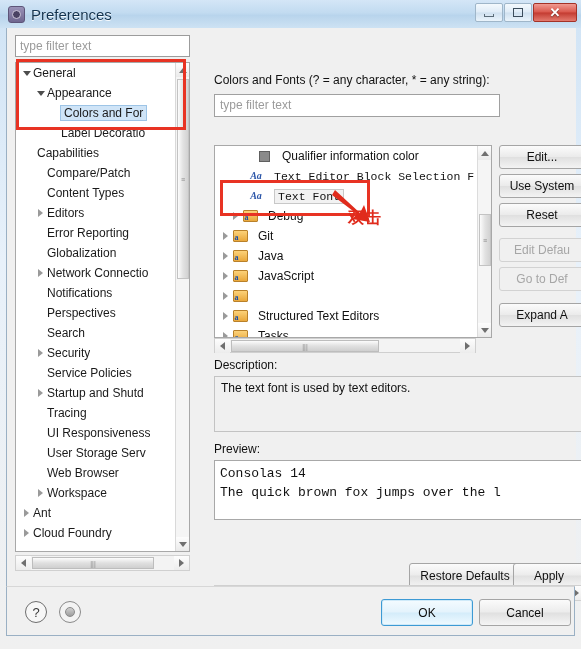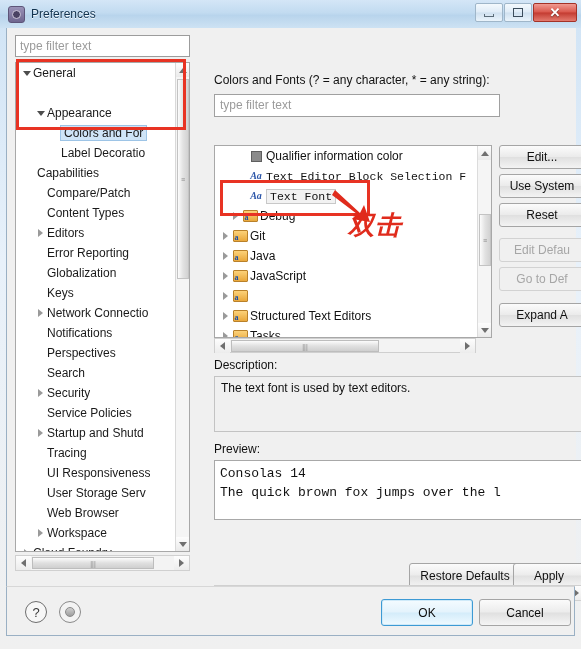--- a/index.html
+++ b/index.html
@@ -30,21 +30,21 @@
     background: linear-gradient(to bottom, #9a92b8, #6f668f);
     border-radius: 3px;
     display: flex; align-items: center; justify-content: center;
     border: 1px solid #5d5579;
   }
   .title-icon i {
     display:block; width: 9px; height: 9px; border-radius: 50%;
     background: #4a4263; border: 1.5px solid #cfc9dd;
   }
   .title-text {
-    font-size: 12px; color: #13334f;
+    font-size: 15px; color: #13334f;
     text-shadow: 0 1px 0 rgba(255,255,255,0.85);
   }
   .win-buttons {
     position: absolute; right: 4px; top: 3px;
     display: flex; gap: 1px;
   }
   .win-btn {
     width: 28px; height: 19px;
     border: 1px solid #9fb6c9;
     background: linear-gradient(to bottom, #f4f9fd 0%, #dfecf7 48%, #cfe0ef 52%, #eaf4fb 100%);
@@ -189,21 +189,21 @@
   
   .list-outer {
     position: absolute; left: 9px; top: 117px; width: 278px; height: 193px;
     background: #ffffff; border: 1px solid #a8a8a8; overflow: hidden;
   }
   .lnode {
     height: 20px; display: flex; align-items: center; white-space: nowrap;
     font-size: 12px; color: #111; padding-left: 2px;
   }
   .lnode .tw { width: 14px; flex: 0 0 14px; display:flex; align-items:center; justify-content:center; }
-  .ico { width: 16px; flex: 0 0 16px; margin-right: 2px; display:flex; align-items:center; justify-content:center; }
+  .ico { width: 16px; flex: 0 0 16px; margin-right: 10px; display:flex; align-items:center; justify-content:center; }
   .sw-gray { width: 11px; height: 11px; background: #8a8a8a; border: 1px solid #5f5f5f; }
   .ico-aa {
     font-family: "Liberation Serif", serif;
     font-size: 10px; font-weight: bold; font-style: italic; color: #2b55a8;
     line-height: 1;
   }
   .ico-folder {
     width: 15px; height: 12px; position: relative;
     background: linear-gradient(to bottom, #fcd27a, #e9a83c);
     border: 1px solid #b9812a; border-radius: 1px;
@@ -288,23 +288,23 @@
     border: 1px solid #a5a5a5;
   }
   .dlg-btn.default {
     border: 1px solid #3d9ad4;
     box-shadow: inset 0 0 0 1px #cfeaf9;
     background: linear-gradient(to bottom, #f4fbff 0%, #e4f3fc 48%, #d4ecfa 52%, #effaff 100%);
   }
 
   
   .anno-text {
-    position: absolute; color: #e02b1c; font-size: 26px;
+    position: absolute; color: #e02b1c; font-size: 16px;
     font-family: "DejaVu Sans", sans-serif; font-weight: bold;
-    letter-spacing: 1px; pointer-events: none; font-style: italic;
+    letter-spacing: 1px; pointer-events: none;
   }
 </style>
 </head>
 <body>
 
 <div id="app">
 
   <div class="titlebar">
     <div class="title-icon">
         <i></i>
@@ -329,21 +329,21 @@
       <div class="filter-box">type filter text</div>
 
       <div class="tree-outer">
         <div class="tree-scroll-area" id="sidebar-tree-nodes">
             <div class="tnode" style="padding-left: 4px;">
               <span class="tw">
                 <span class="arrow-d"></span>
               </span>
               <span class="lbl">General</span>
             </div>
-            <div class="tnode" style="padding-left: 18px; margin-top: 20px;">
+            <div class="tnode" style="padding-left: 18px;">
               <span class="tw">
                 <span class="arrow-d"></span>
               </span>
               <span class="lbl">Appearance</span>
             </div>
             <div class="tnode sel" style="padding-left: 32px;">
               <span class="tw"></span>
               <span class="lbl">Colors and For</span>
             </div>
             <div class="tnode" style="padding-left: 32px;">
@@ -370,24 +370,20 @@
             </div>
             <div class="tnode" style="padding-left: 18px;">
               <span class="tw"></span>
               <span class="lbl">Error Reporting</span>
             </div>
             <div class="tnode" style="padding-left: 18px;">
               <span class="tw"></span>
               <span class="lbl">Globalization</span>
             </div>
             <div class="tnode" style="padding-left: 18px;">
-              <span class="tw"></span>
-              <span class="lbl">Keys</span>
-            </div>
-            <div class="tnode" style="padding-left: 18px;">
               <span class="tw">
                 <span class="arrow-r"></span>
               </span>
               <span class="lbl">Network Connectio</span>
             </div>
             <div class="tnode" style="padding-left: 18px;">
               <span class="tw"></span>
               <span class="lbl">Notifications</span>
             </div>
             <div class="tnode" style="padding-left: 18px;">
@@ -428,20 +424,26 @@
             </div>
             <div class="tnode" style="padding-left: 18px;">
               <span class="tw"></span>
               <span class="lbl">Web Browser</span>
             </div>
             <div class="tnode" style="padding-left: 18px;">
               <span class="tw">
                 <span class="arrow-r"></span>
               </span>
               <span class="lbl">Workspace</span>
+            </div>
+            <div class="tnode" style="padding-left: 4px;">
+              <span class="tw">
+                <span class="arrow-r"></span>
+              </span>
+              <span class="lbl">Ant</span>
             </div>
             <div class="tnode" style="padding-left: 4px;">
               <span class="tw">
                 <span class="arrow-r"></span>
               </span>
               <span class="lbl">Cloud Foundry</span>
             </div>
           </div>
         <div class="vscroll">
           <div class="vs-up">
@@ -474,21 +476,21 @@
     <div class="splitter"></div>
 
     <div class="right-pane">
 
 
       <div class="section-label" style="left:9px; top:45px;">Colors and Fonts (? = any character, * = any string):</div>
       <div class="text-input" style="left:9px; top:66px; width:286px; height:23px;">type filter text</div>
 
       <div class="list-outer">
         <div id="page-tree-nodes" style="position:absolute;left:0;top:0;width:262px;">
-            <div class="lnode" style="padding-left: 19px;">
+            <div class="lnode" style="padding-left: 27px;">
               <span class="tw"></span>
               <span class="ico">
                 <span class="sw-gray"></span>
               </span>
               <span class="lbl">Qualifier information color</span>
             </div>
             <div class="lnode" style="padding-left: 19px;">
               <span class="tw"></span>
               <span class="ico">
                 <span class="ico-aa">Aa</span>

